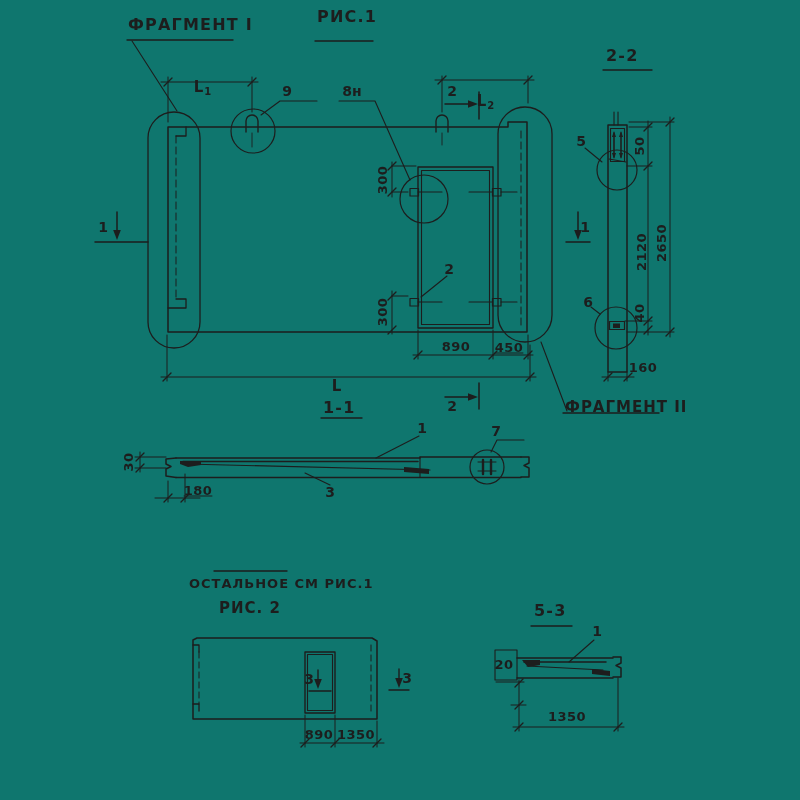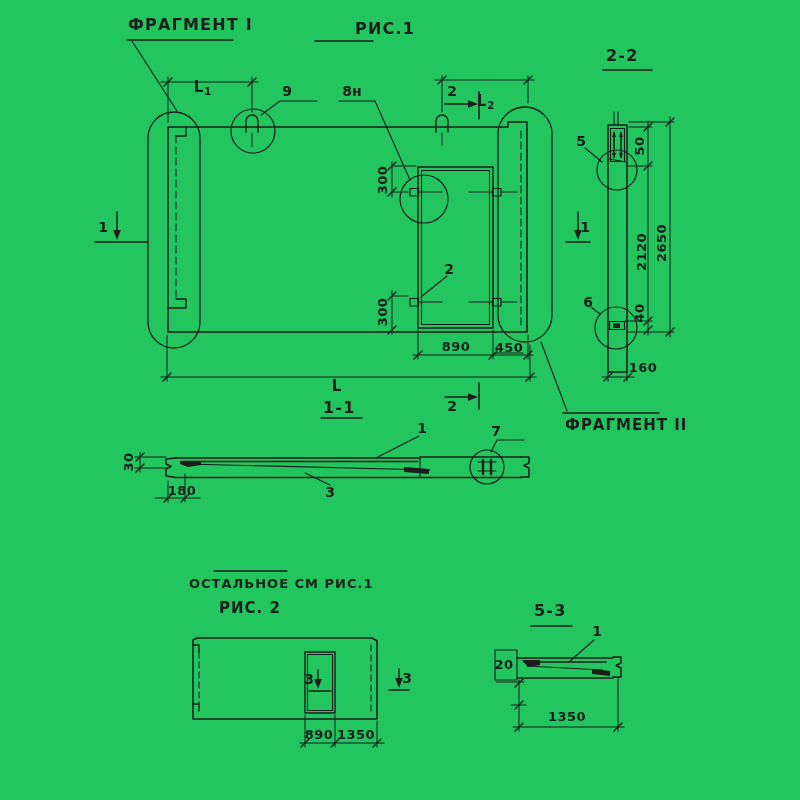--- a/index.html
+++ b/index.html
@@ -1,18 +1,18 @@
 <!DOCTYPE html>
 <html><head>
 <meta charset="utf-8">
 <style>
   html,body{margin:0;padding:0;}
   .canvas{
     position:relative;width:800px;height:800px;
-    background:#22c55e;overflow:hidden;
+    background:#0f766e;overflow:hidden;
     font-family:"DejaVu Sans","Liberation Sans",sans-serif;
     color:#1d1d1d;
   }
   svg{position:absolute;left:0;top:0;}
   .lbl{position:absolute;font-weight:700;white-space:nowrap;line-height:1;}
   .ctr{transform:translate(-50%,-50%);}
   .rot{transform:translate(-50%,-50%) rotate(-90deg);}
   .t16{font-size:16px;letter-spacing:1.2px;}
   .t15{font-size:15px;letter-spacing:1px;margin-top:20px;}
   .t14{font-size:14px;}
@@ -205,21 +205,21 @@
 
   <g stroke-width="1">
     <path d="M519,680 V731 M496,682 H524 M511,705 H526"></path>
     <path d="M515,687 L523,679 M515,709 L523,701" stroke-width="1.3"></path>
     <path d="M513,727 H624 M618,678 V731"></path>
     <path d="M515,731 L523,723 M614,731 L622,723" stroke-width="1.3"></path>
   </g>
 </svg>
 
   <div class="lbl t16" style="left:128px;top:17px;">ФРАГМЕНТ I</div>
-  <div class="lbl t16" style="left:317px;top:21px;margin-left:38px;">РИС.1</div>
+  <div class="lbl t16" style="left:317px;top:9px;">РИС.1</div>
   <div class="lbl t16" style="left:606px;top:48px;text-align:center;">2-2</div>
 
   <div class="lbl t15 ctr" style="left:203px;top:68px;"><span>L</span><span class="sub">1</span></div>
   <div class="lbl t15 ctr" style="left:486px;top:82px;"><span>L</span><span class="sub">2</span></div>
 
   <div class="lbl t14 ctr" style="left:287px;top:91px;">9</div>
   <div class="lbl t14 ctr" style="left:352px;top:91px;">8н</div>
   <div class="lbl t14 ctr" style="left:452px;top:91px;">2</div>
   <div class="lbl t14 ctr" style="left:452px;top:406px;">2</div>
   <div class="lbl t14 ctr" style="left:449px;top:269px;">2</div>
@@ -233,28 +233,28 @@
   <div class="lbl t15 ctr" style="left:337px;top:366px;">L</div>
 
   <div class="lbl t14 ctr" style="left:581px;top:141px;">5</div>
   <div class="lbl t14 ctr" style="left:588px;top:302px;">6</div>
   <div class="lbl t13 rot" style="left:639px;top:146px;">50</div>
   <div class="lbl t13 rot" style="left:641px;top:252px;">2120</div>
   <div class="lbl t13 rot" style="left:661px;top:243px;">2650</div>
   <div class="lbl t13 rot" style="left:639px;top:313px;">40</div>
   <div class="lbl t13 ctr" style="left:643px;top:367px;">160</div>
 
-  <div class="lbl t15" style="left:565px;top:398px;">ФРАГМЕНТ II</div>
+  <div class="lbl t15" style="left:565px;top:380px;">ФРАГМЕНТ II</div>
   <div class="lbl t16" style="left:323px;top:400px;text-align:right;">1-1</div>
 
   <div class="lbl t14 ctr" style="left:422px;top:428px;">1</div>
   <div class="lbl t14 ctr" style="left:496px;top:431px;">7</div>
   <div class="lbl t14 ctr" style="left:330px;top:492px;">3</div>
   <div class="lbl t13 rot" style="left:128px;top:462px;">30</div>
-  <div class="lbl t13 ctr" style="left:182px;top:490px;">180</div>
+  <div class="lbl t13 ctr" style="left:198px;top:490px;text-decoration:underline;">180</div>
 
   <div class="lbl t15" style="left:219px;top:581px;">РИС. 2</div>
   <div class="lbl t13" style="left:189px;top:577px;letter-spacing:1px;">ОСТАЛЬНОЕ СМ РИС.1</div>
   <div class="lbl t14 ctr" style="left:309px;top:679px;">3</div>
   <div class="lbl t14 ctr" style="left:407px;top:678px;">3</div>
   <div class="lbl t13 ctr" style="left:319px;top:734px;">890</div>
   <div class="lbl t13 ctr" style="left:356px;top:734px;">1350</div>
 
   <div class="lbl t16" style="left:534px;top:603px;">5-3</div>
   <div class="lbl t14 ctr" style="left:597px;top:631px;">1</div>

